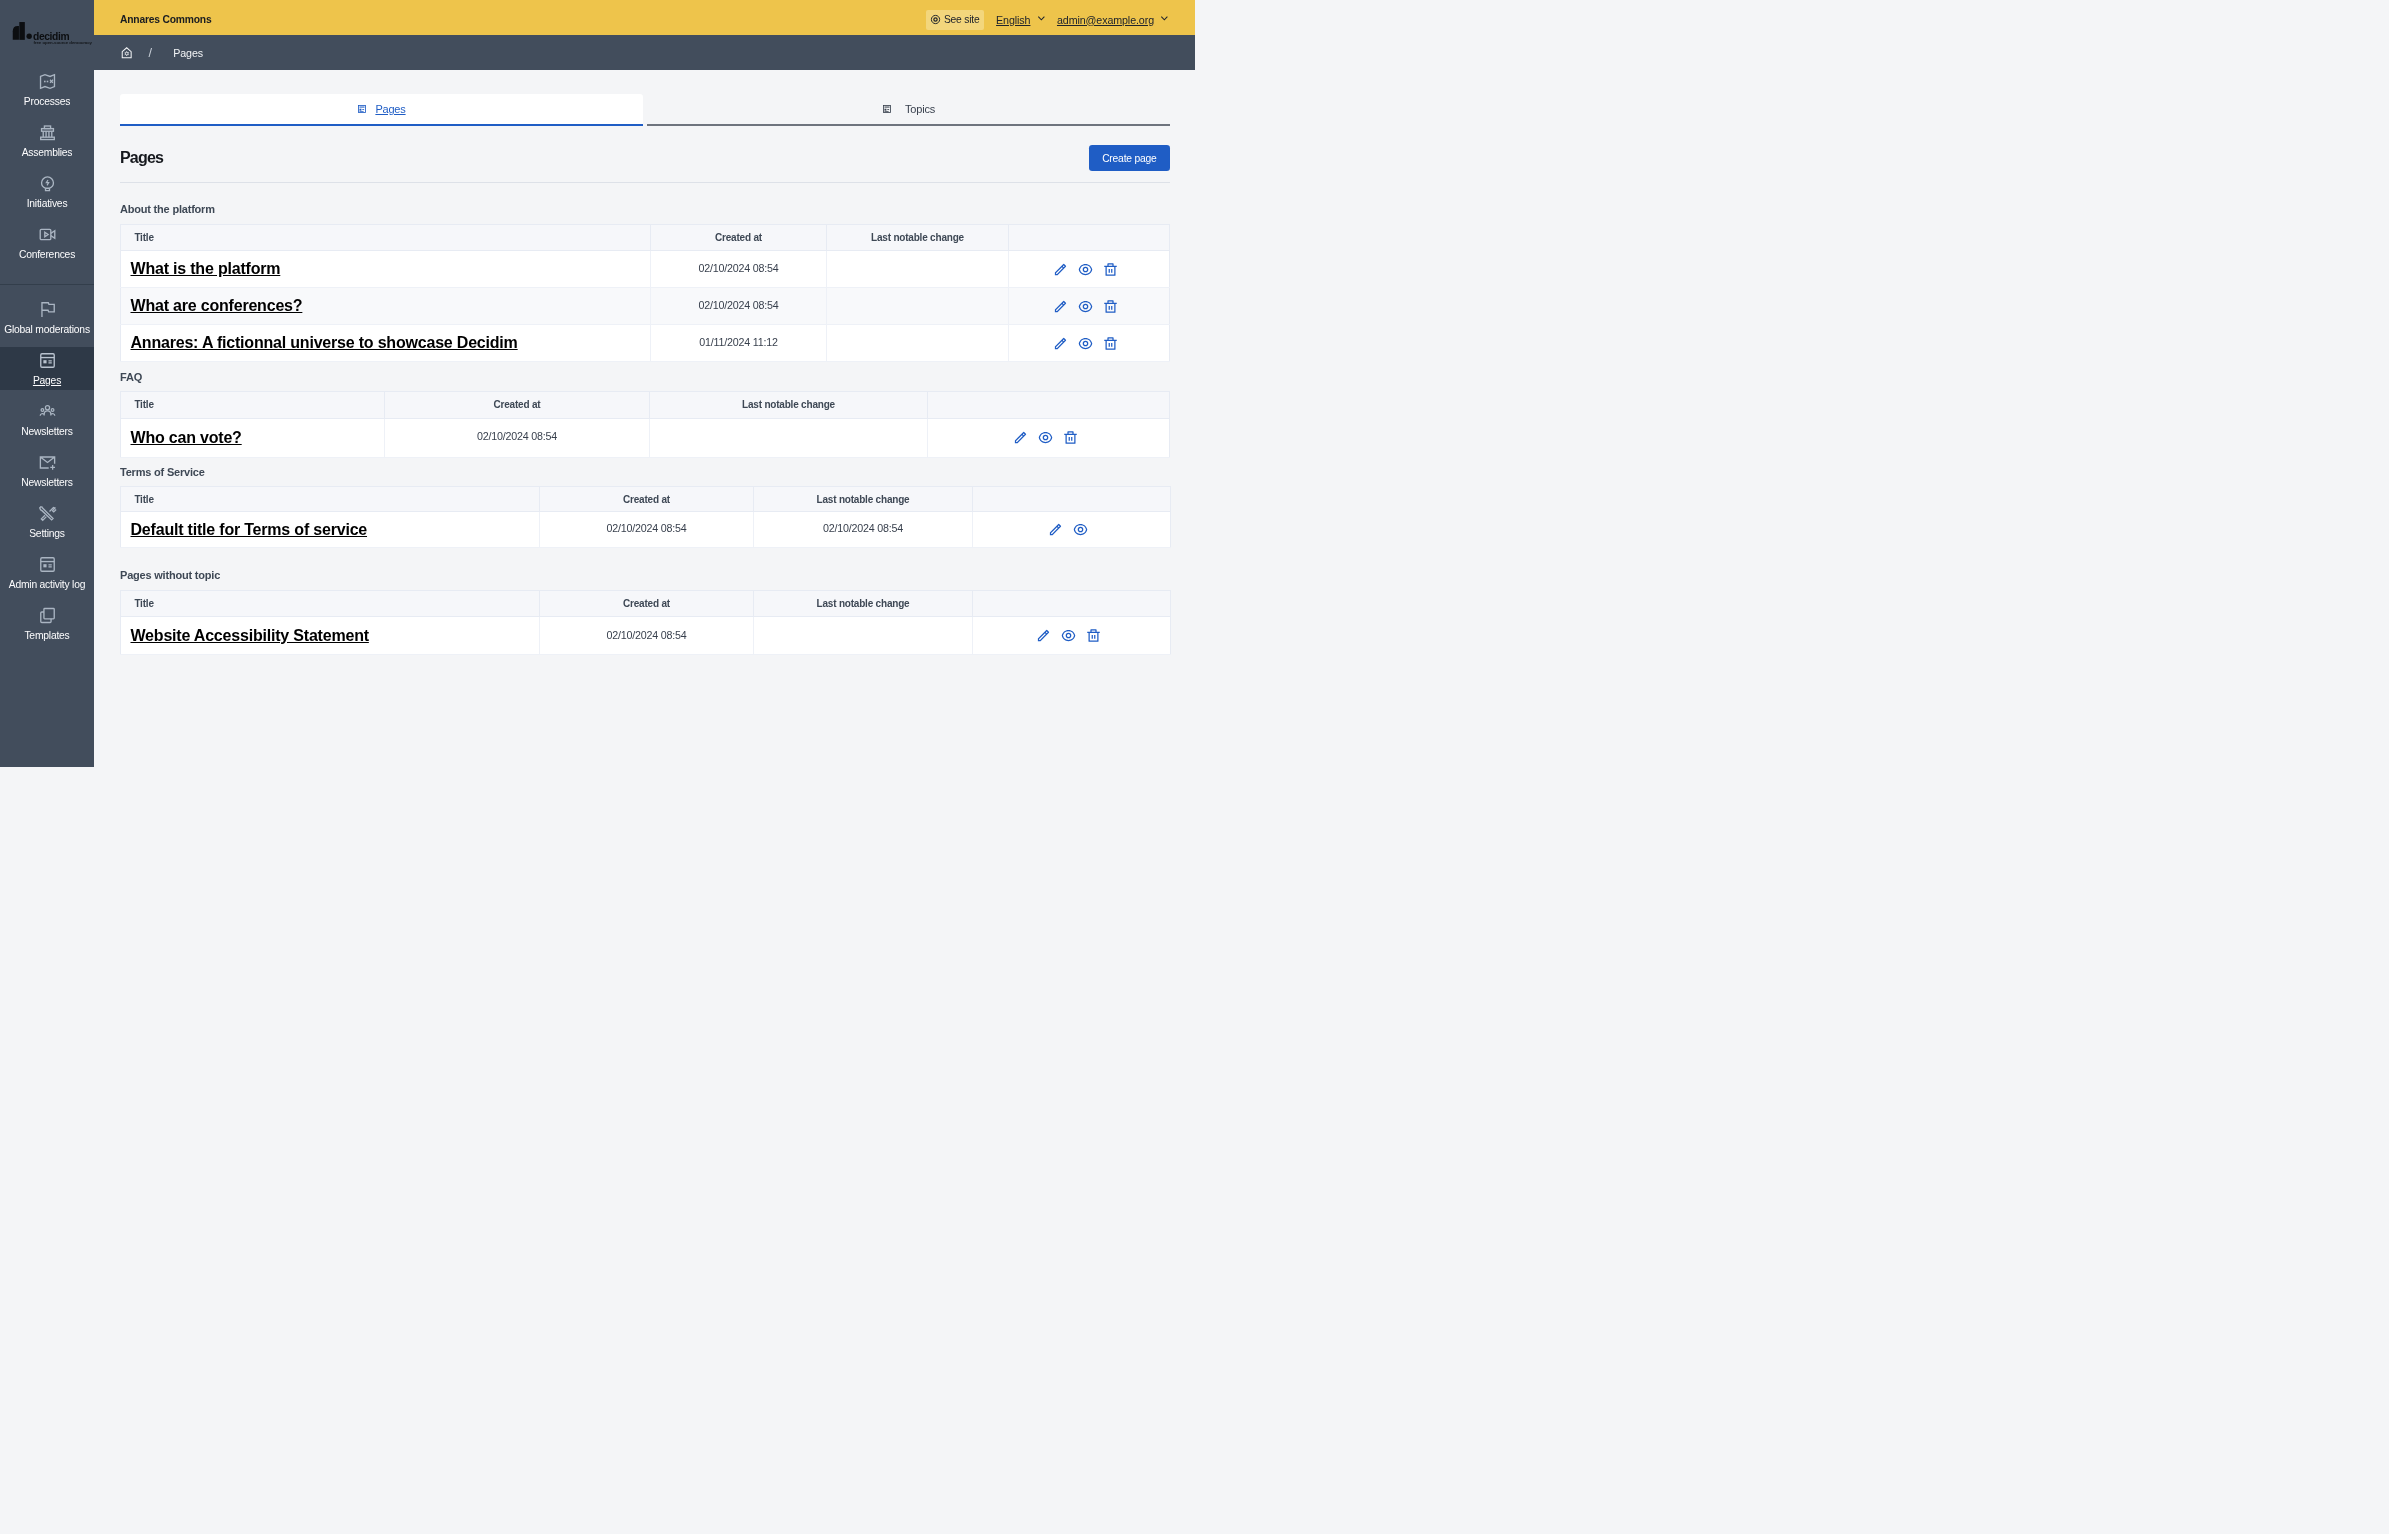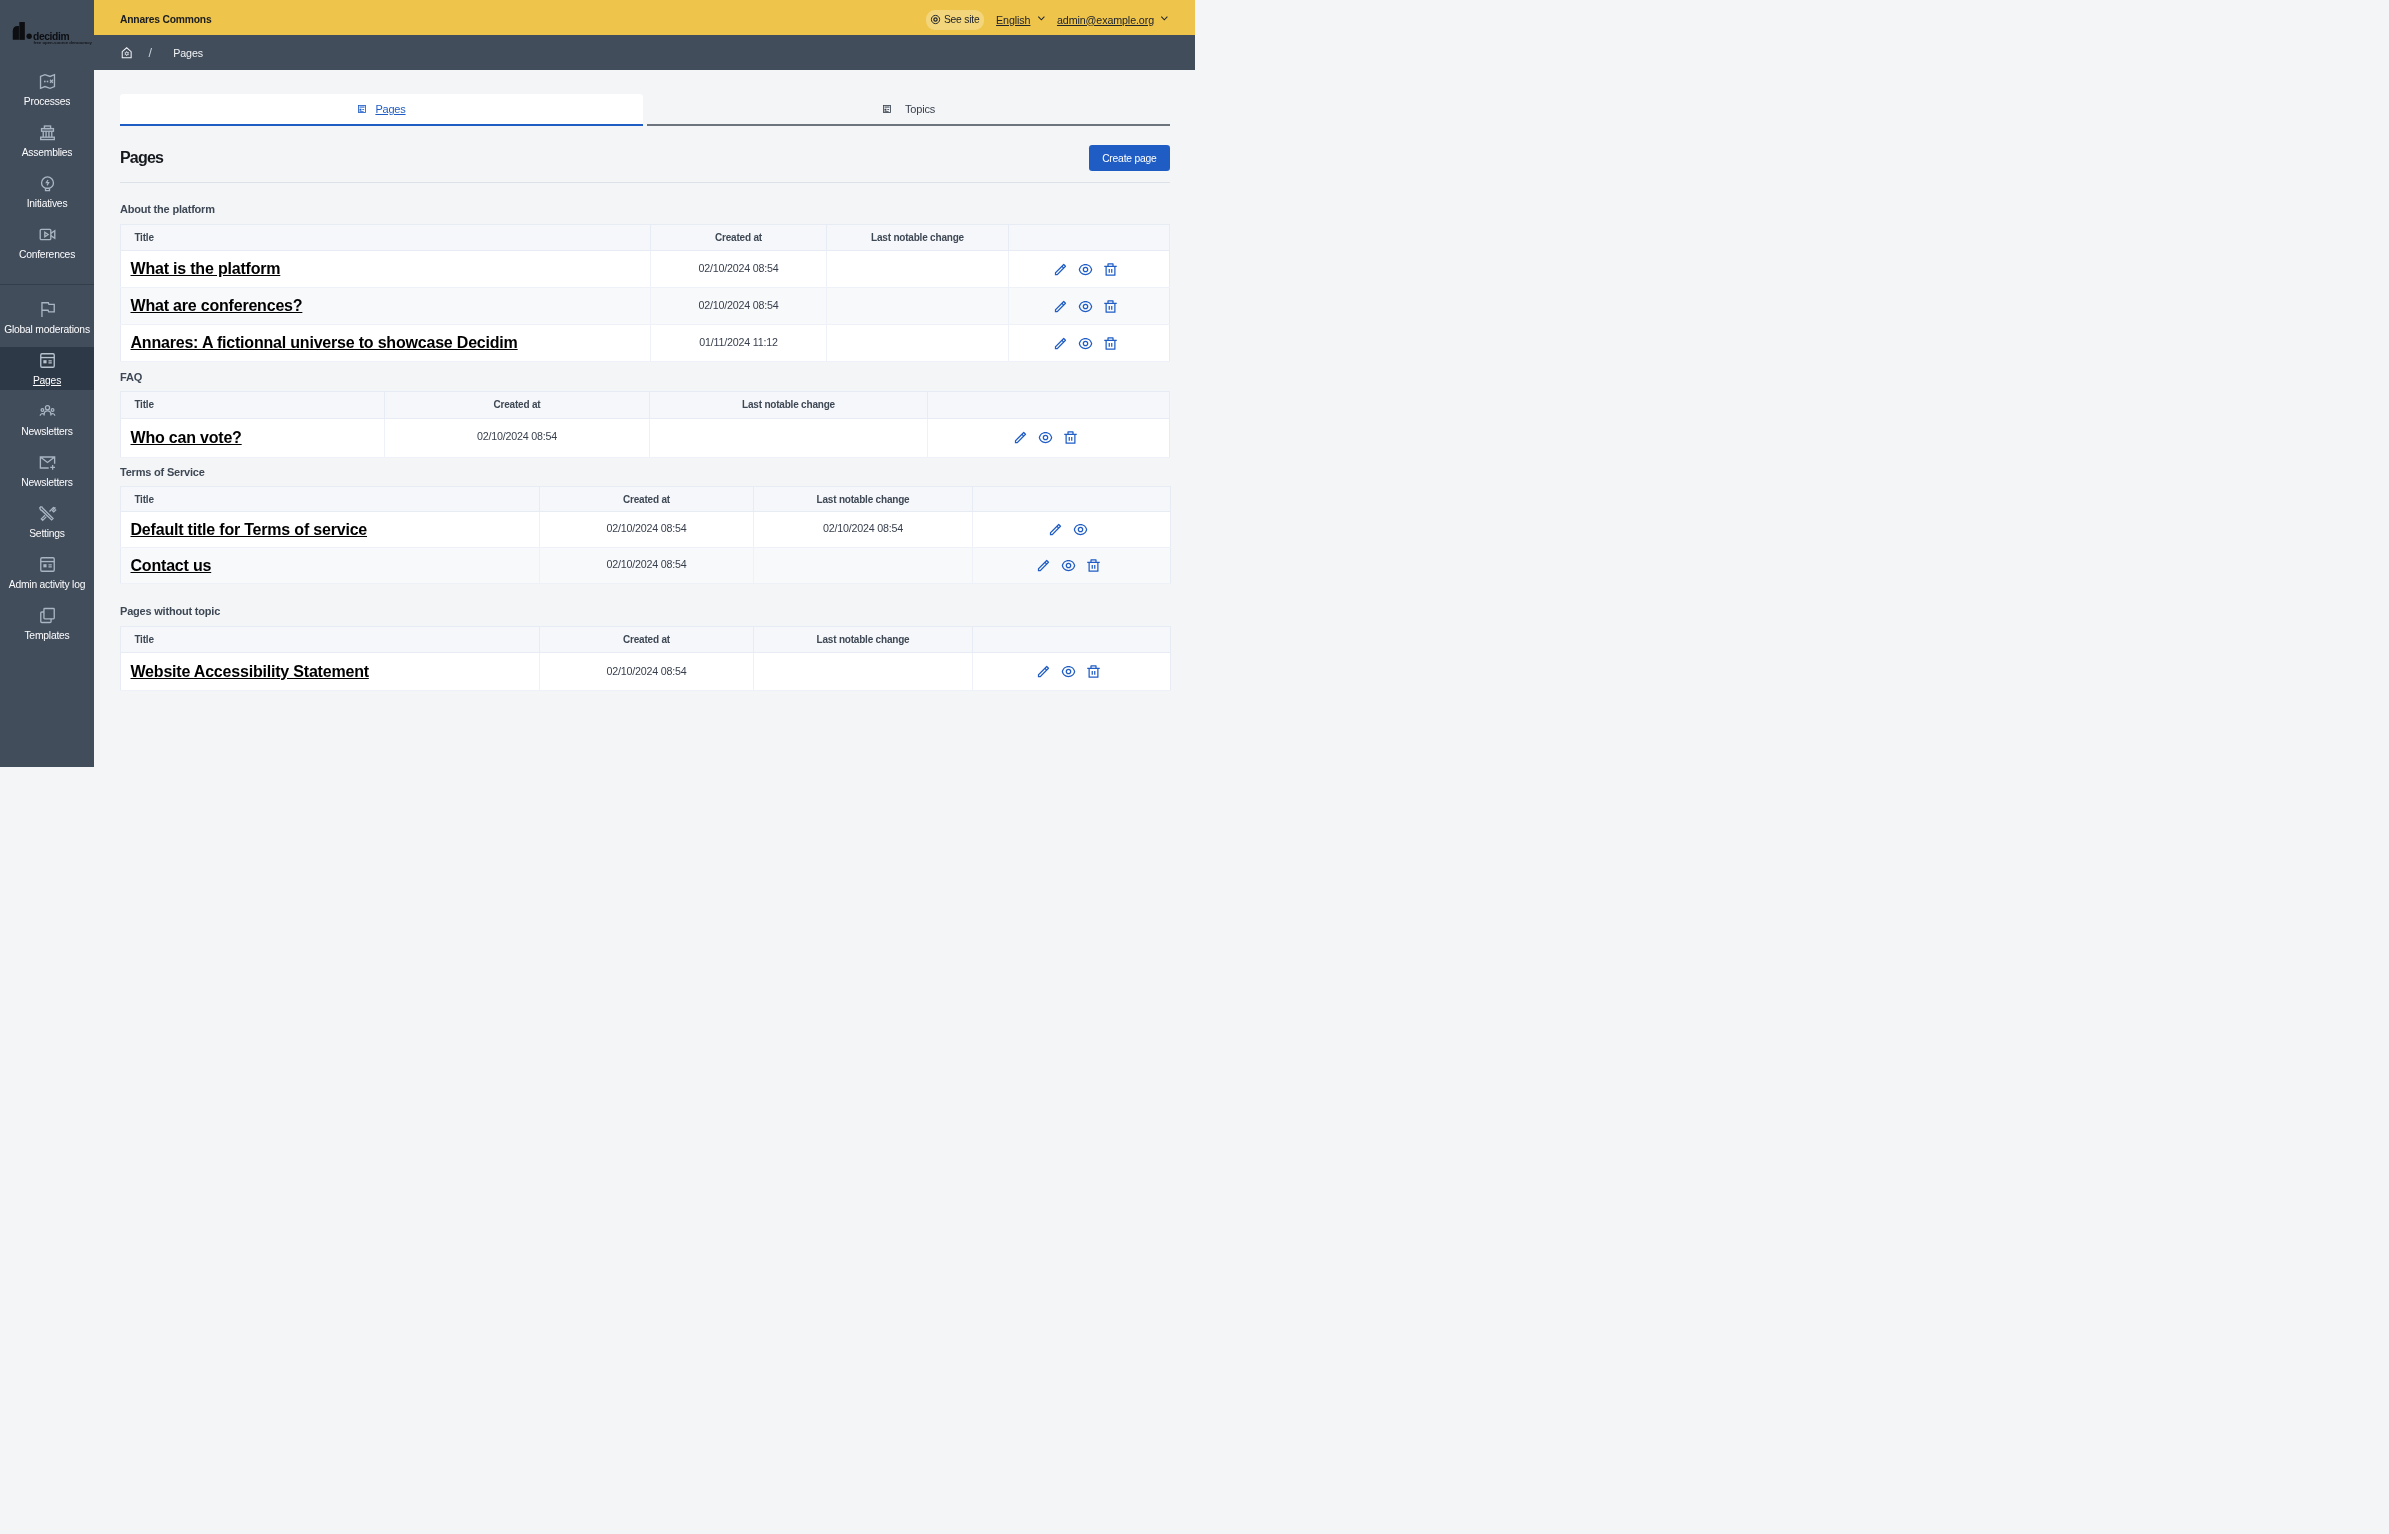--- a/index.html
+++ b/index.html
@@ -10,21 +10,21 @@
   .snav { position:absolute; top:68px; left:0; width:94px; list-style:none; }
   .snav li { height:43px; margin-bottom:8px; display:flex; flex-direction:column; align-items:center; justify-content:center; gap:5px; }
   .snav li .lbl { font-size:10.3px; color:#fdfdfe; letter-spacing:-0.2px; white-space:nowrap; }
   .snav li svg { width:19px; height:19px; }
   .snav li.active { background:#2e3947; }
   .snav li.active .lbl { text-decoration:underline; }
   .sdiv { position:absolute; top:284px; left:0; width:94px; border-top:0.8px solid #333e4b; }
   .topbar { position:absolute; left:94px; top:0; width:1101px; height:39px; background:#eec44b; display:flex; align-items:center; z-index:4; }
   .tb-title { font-size:10.3px; font-weight:bold; color:#191c21; margin-left:26px; letter-spacing:-0.2px; }
   .tb-right { margin-left:auto; display:flex; align-items:center; color:#20242b; }
-  .pill { display:flex; align-items:center; gap:3.2px; background:#f3d67c; border-radius:9px; height:20px; padding:0 4px; font-size:10.3px; letter-spacing:-0.2px; }
+  .pill { display:flex; align-items:center; gap:3.2px; background:#f3d67c; border-radius:2px; height:20px; padding:0 4px; font-size:10.3px; letter-spacing:-0.2px; }
   .tb-link { font-size:10.7px; text-decoration:underline; letter-spacing:-0.1px; color:#20242b; }
   .chev { display:inline-block; width:8.7px; height:8.7px; margin-left:6.3px; position:relative; top:-0.8px; }
   .crumb { position:absolute; left:94px; top:35px; width:1101px; height:35px; background:#424d5c; display:flex; align-items:center; color:#fff; z-index:4; }
   .crumb .slash { color:#c9d0d9; font-size:12.6px; margin:0 21.3px 0 15px; }
   .crumb .cur { font-size:10.7px; color:#f2f4f6; letter-spacing:-0.1px; }
   .main { position:absolute; left:94px; top:70px; width:1101px; height:698px; padding:0 25px 0 26px; }
   .tabs { display:flex; gap:4px; margin-top:24px; }
   .tab { flex:1; height:32px; display:flex; align-items:center; justify-content:center; gap:8px; font-size:11px; }
   .tab.active { background:#fff; border-radius:3.2px 3.2px 0 0; border-bottom:2.4px solid #1f5dc5; color:#1f5dc5; }
   .tab.active .tlbl { text-decoration:underline; letter-spacing:-0.2px;}
@@ -371,38 +371,20 @@
             <span class="acts">
               <svg viewBox="0 0 24 24">
                 <path d="M15.728 9.686l-1.414-1.414L5 17.586V19h1.414l9.314-9.314zm1.414-1.414l1.414-1.414-1.414-1.414-1.414 1.414 1.414 1.414zM7.242 21H3v-4.243L16.435 3.322a1 1 0 0 1 1.414 0l2.829 2.829a1 1 0 0 1 0 1.414L7.243 21z"></path>
               </svg>
               <svg viewBox="0 0 24 24">
                 <path d="M12 3c5.392 0 9.878 3.88 10.819 9-.94 5.12-5.427 9-10.819 9-5.392 0-9.878-3.88-10.819-9C2.121 6.88 6.608 3 12 3zm0 16a9.005 9.005 0 0 0 8.777-7 9.005 9.005 0 0 0-17.554 0A9.005 9.005 0 0 0 12 19zm0-2.5a4.5 4.5 0 1 1 0-9 4.5 4.5 0 0 1 0 9zm0-2a2.5 2.5 0 1 0 0-5 2.5 2.5 0 0 0 0 5z"></path>
               </svg>
             </span>
           </td>
         </tr>
-      <tr>
-          <td><a>Contact us</a></td>
-          <td class="c">02/10/2024 08:54</td>
-          <td class="c"></td>
-          <td>
-            <span class="acts">
-              <svg viewBox="0 0 24 24">
-                <path d="M15.728 9.686l-1.414-1.414L5 17.586V19h1.414l9.314-9.314zm1.414-1.414l1.414-1.414-1.414-1.414-1.414 1.414 1.414 1.414zM7.242 21H3v-4.243L16.435 3.322a1 1 0 0 1 1.414 0l2.829 2.829a1 1 0 0 1 0 1.414L7.243 21z"></path>
-              </svg>
-              <svg viewBox="0 0 24 24">
-                <path d="M12 3c5.392 0 9.878 3.88 10.819 9-.94 5.12-5.427 9-10.819 9-5.392 0-9.878-3.88-10.819-9C2.121 6.88 6.608 3 12 3zm0 16a9.005 9.005 0 0 0 8.777-7 9.005 9.005 0 0 0-17.554 0A9.005 9.005 0 0 0 12 19zm0-2.5a4.5 4.5 0 1 1 0-9 4.5 4.5 0 0 1 0 9zm0-2a2.5 2.5 0 1 0 0-5 2.5 2.5 0 0 0 0 5z"></path>
-              </svg>
-              <svg viewBox="0 0 24 24">
-                <path d="M17 6h5v2h-2v13a1 1 0 0 1-1 1H5a1 1 0 0 1-1-1V8H2V6h5V3a1 1 0 0 1 1-1h8a1 1 0 0 1 1 1v3zm1 2H6v12h12V8zm-9 3h2v6H9v-6zm4 0h2v6h-2v-6zM9 4v2h6V4H9z"></path>
-              </svg>
-            </span>
-          </td>
-        </tr>
     </tbody>
   </table>
 
   <h2 class="sec last">Pages without topic</h2>
   <table class="t4">
     <colgroup>
         <col style="width:419px">
         <col style="width:214px">
         <col style="width:219px">
         <col style="width:198px">

